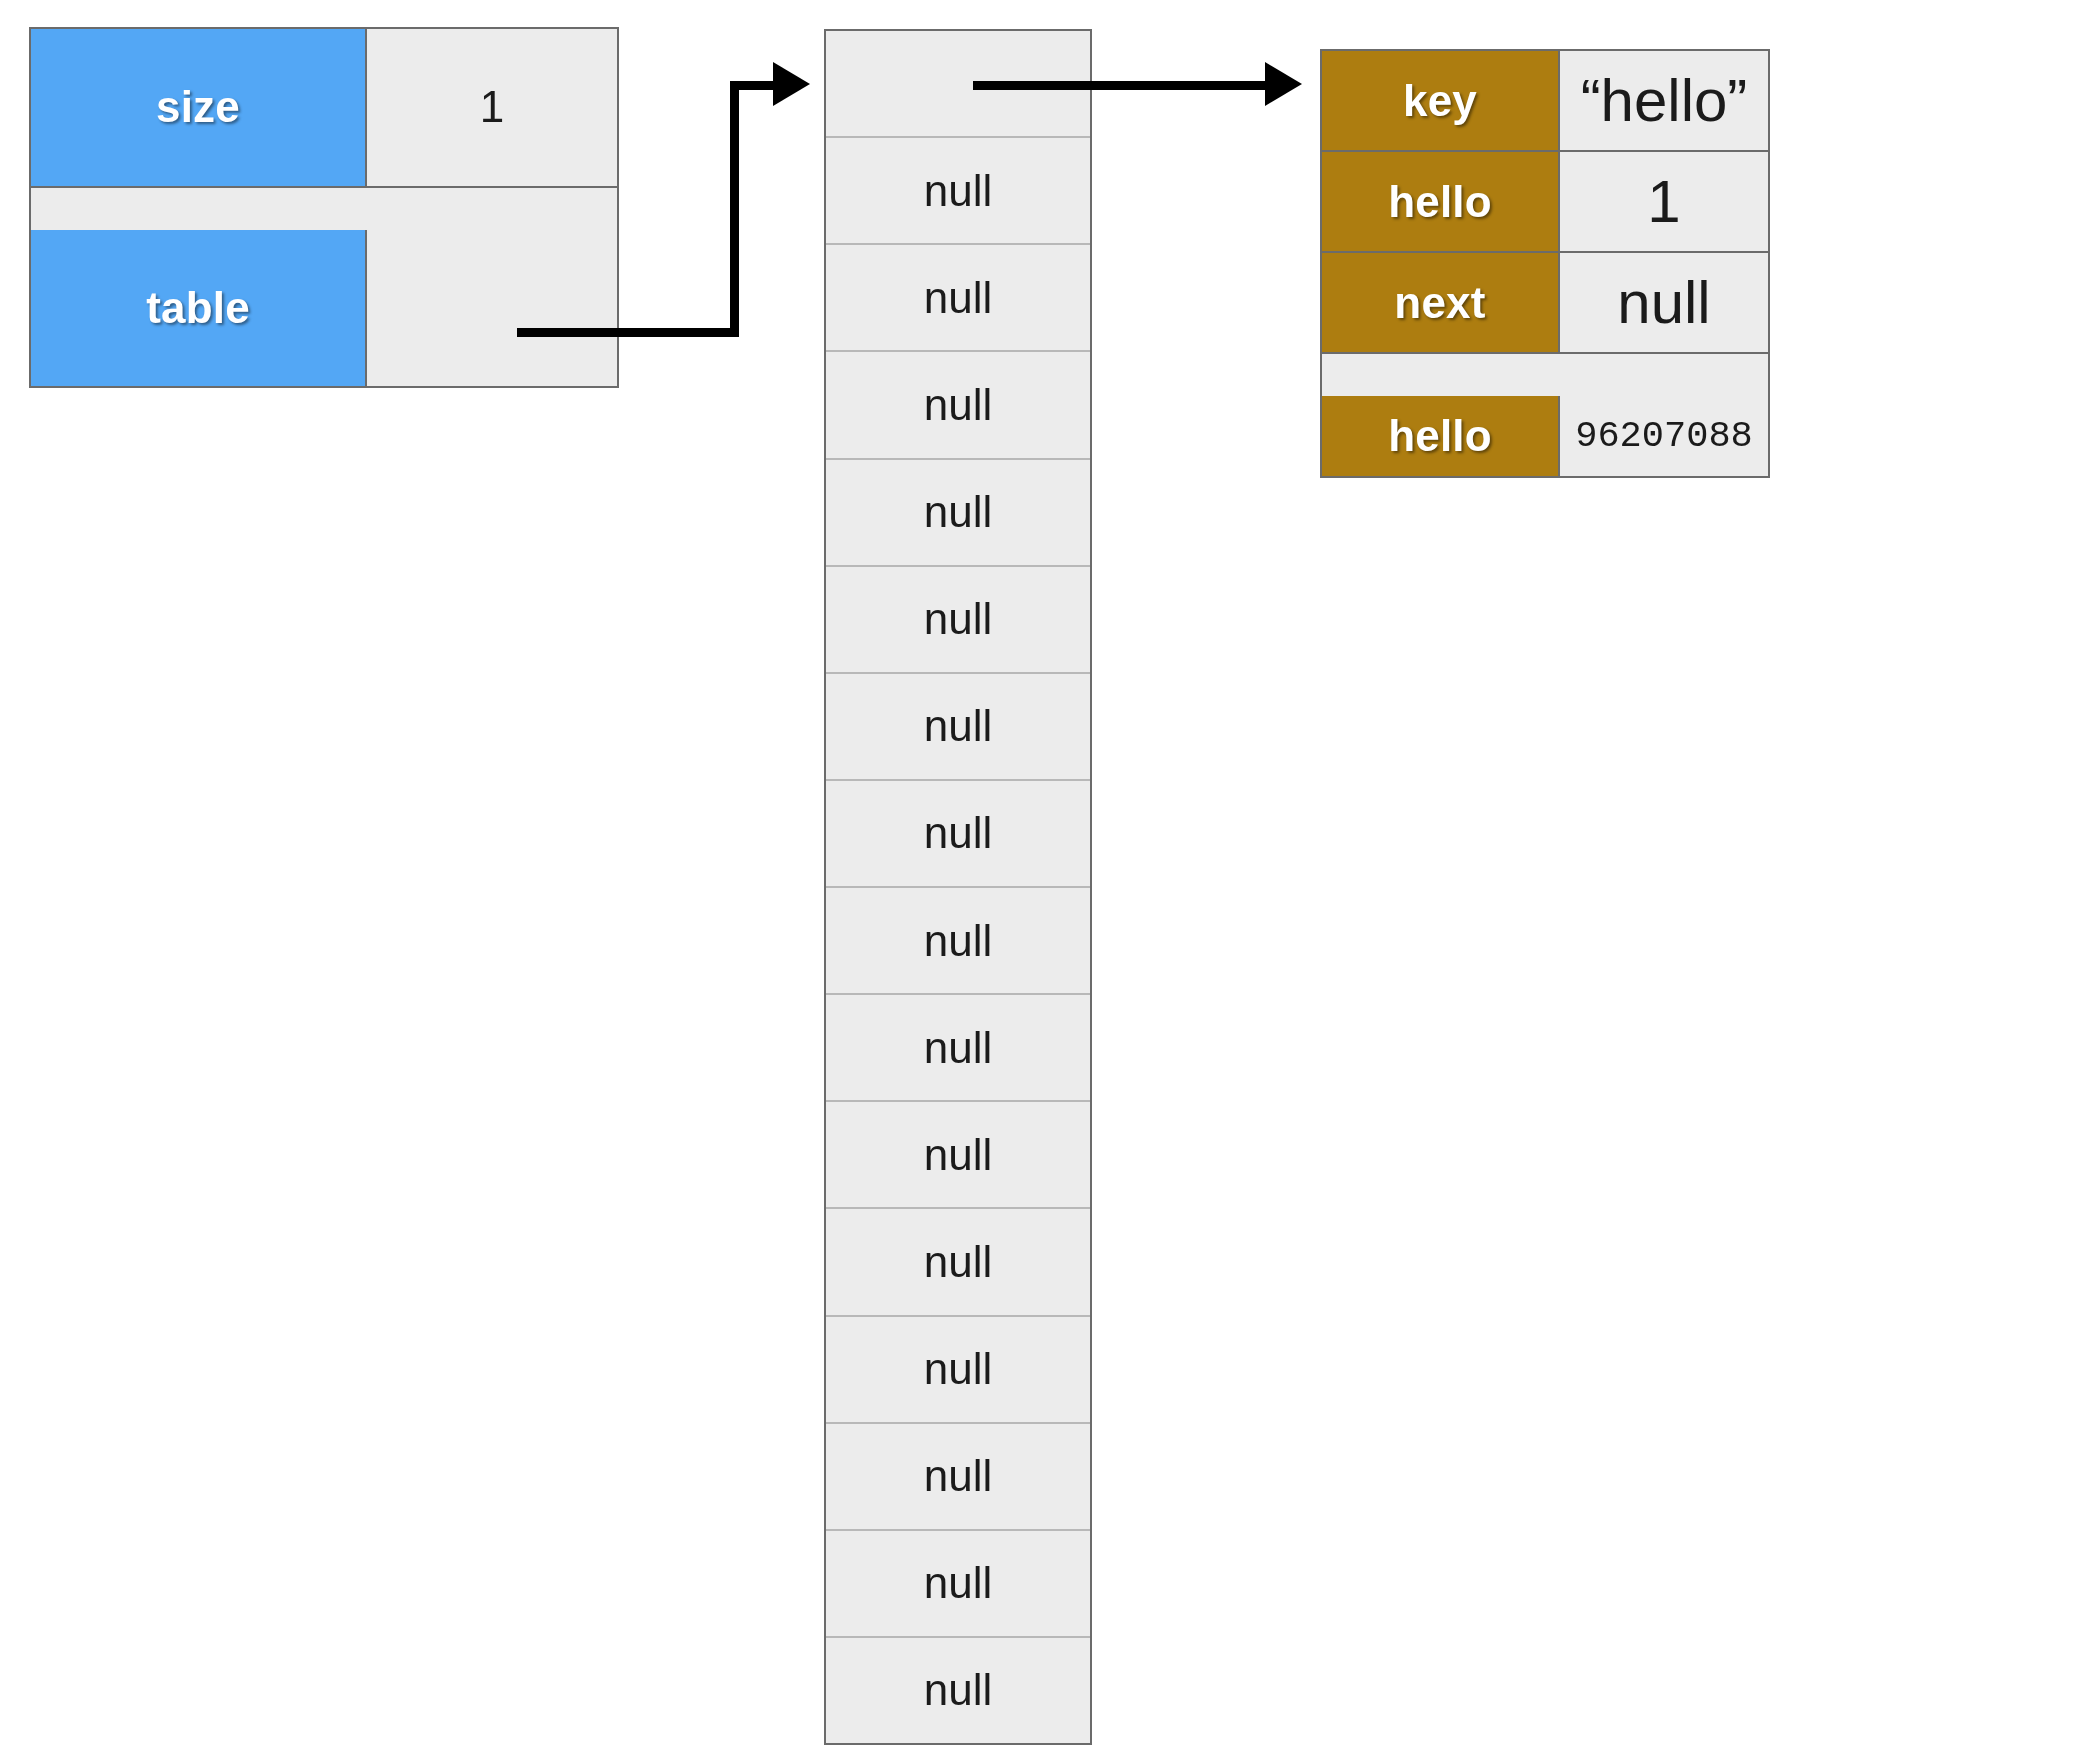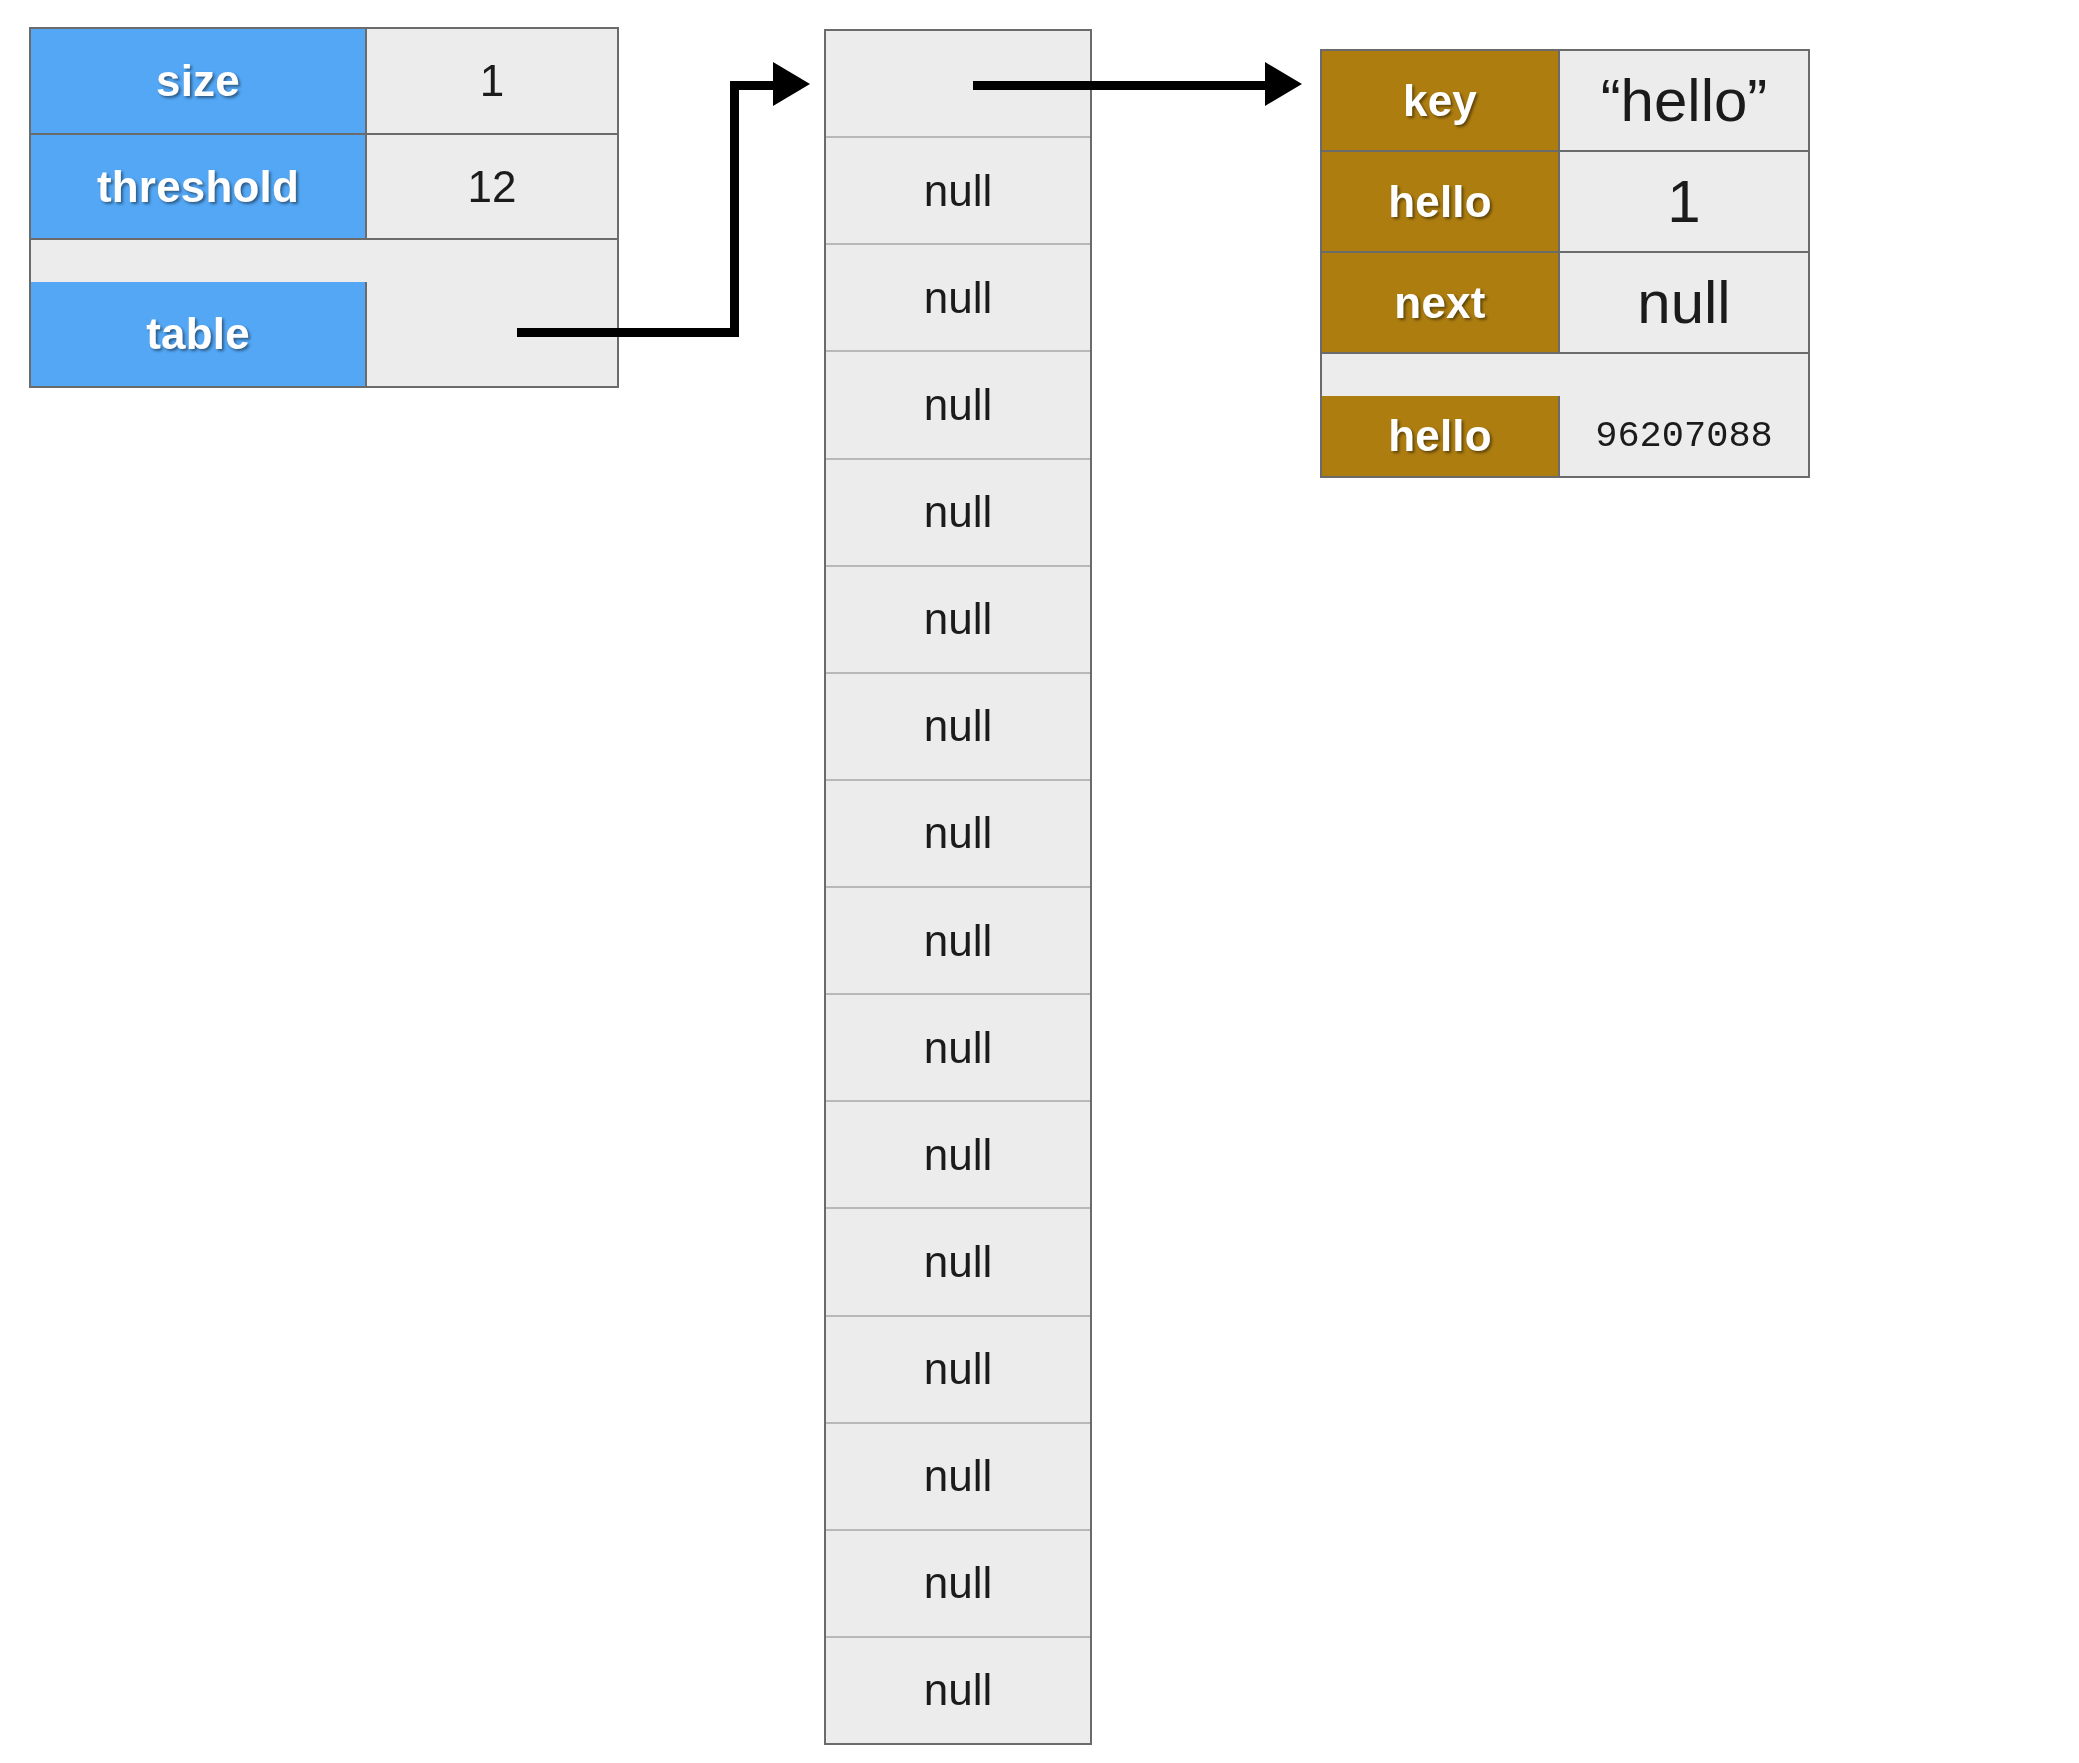--- a/index.html
+++ b/index.html
@@ -93,21 +93,21 @@
     color: #1b1b1b;
     font-size: 44px;
     border-bottom: 2px solid #b8b8b8;
   }
   .bucket-cell:last-child { border-bottom: none; }
 
   
   #entry-struct {
     left: 1320px;
     top: 49px;
-    width: 490px;
+    width: 450px;
     height: 429px;
   }
   #entry-struct .label-cell {
     width: 238px;
     background: #ad7d10;
     font-size: 44px;
     border-right: 2.9px solid #6b6b6b;
   }
   #entry-struct .value-cell {
     flex: 1 1 auto;
@@ -136,24 +136,20 @@
 
 <div id="canvas">
 
   <div class="struct" id="hashmap-struct">
 
     <div class="srow">
       <div class="label-cell">size</div>
       <div class="value-cell">1</div>
     </div>
 
-    <div class="srow">
-      <div class="label-cell">threshold</div>
-      <div class="value-cell">12</div>
-    </div>
 
     <div class="srow">
       <div class="label-cell">table</div>
       <div class="value-cell"></div>
     </div>
 
   </div>
 
   <div class="conn conn-h" style="left:517px; top:328px; width:222px;"></div>
   <div class="conn conn-v" style="left:730px; top:81px; width:8.8px; height:252px;"></div>

